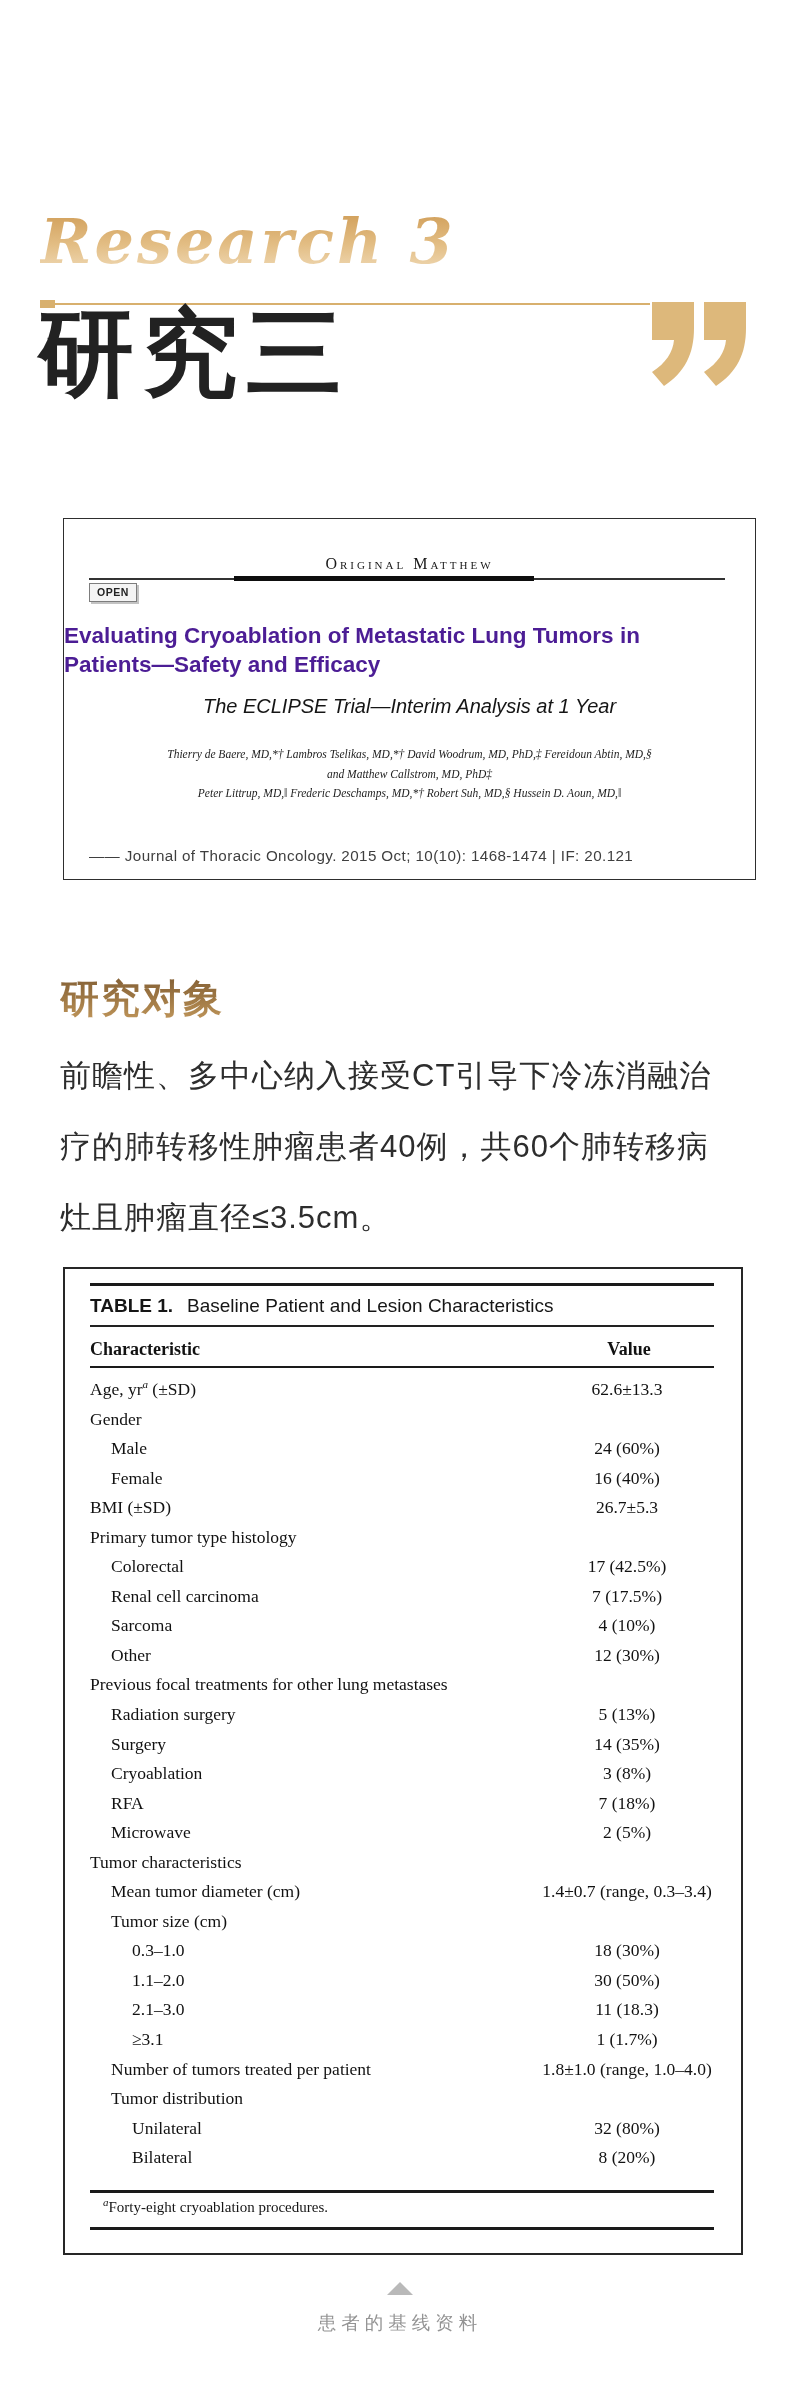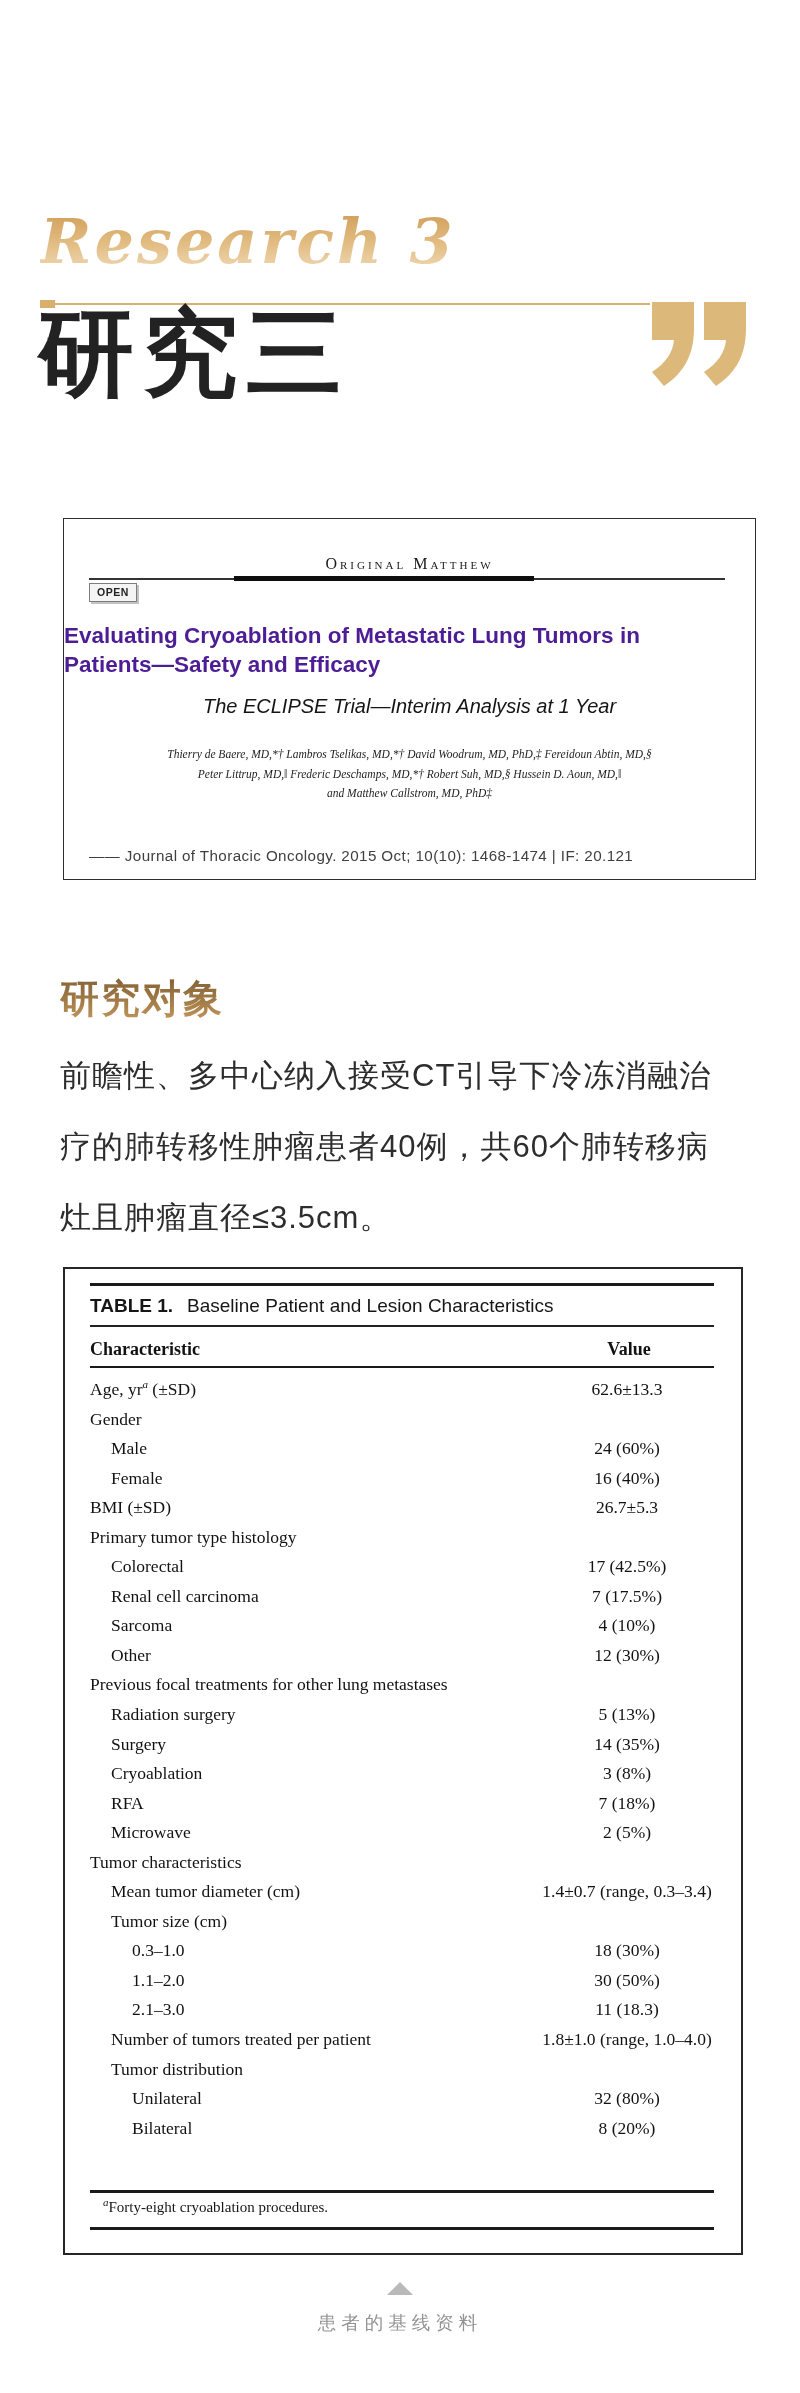--- a/index.html
+++ b/index.html
@@ -102,22 +102,22 @@
     <div class="rule-thin"></div>
     <div class="rule-thick"></div>
     <div class="open-badge">OPEN</div>
     <div class="art-title">
       <div>Evaluating Cryoablation of Metastatic Lung Tumors in</div>
       <div>Patients—Safety and Efficacy</div>
     </div>
     <div class="art-subtitle">The ECLIPSE Trial—Interim Analysis at 1 Year</div>
     <div class="authors">
       <div>Thierry de Baere, MD,*† Lambros Tselikas, MD,*† David Woodrum, MD, PhD,‡ Fereidoun Abtin, MD,§</div>
+      <div>and Matthew Callstrom, MD, PhD‡</div>
       <div>Peter Littrup, MD,‖ Frederic Deschamps, MD,*† Robert Suh, MD,§ Hussein D. Aoun, MD,‖</div>
-      <div>and Matthew Callstrom, MD, PhD‡</div>
     </div>
     <div class="citation">—— Journal of Thoracic Oncology. 2015 Oct; 10(10): 1468-1474  |  IF: 20.121</div>
   </div>
 
   <div class="study-heading">研究对象</div>
   <div class="study-text">
     <div>前瞻性、多中心纳入接受CT引导下冷冻消融治</div>
     <div>疗的肺转移性肿瘤患者40例，共60个肺转移病</div>
     <div>灶且肿瘤直径≤3.5cm。</div>
   </div>
@@ -149,20 +149,21 @@
         <div class="trow indent-1"><span class="tlabel">Surgery</span><span class="tvalue">14 (35%)</span></div>
         <div class="trow indent-1"><span class="tlabel">Cryoablation</span><span class="tvalue">3 (8%)</span></div>
         <div class="trow indent-1"><span class="tlabel">RFA</span><span class="tvalue">7 (18%)</span></div>
         <div class="trow indent-1"><span class="tlabel">Microwave</span><span class="tvalue">2 (5%)</span></div>
         <div class="trow indent-0"><span class="tlabel">Tumor characteristics</span><span class="tvalue"></span></div>
         <div class="trow indent-1"><span class="tlabel">Mean tumor diameter (cm)</span><span class="tvalue">1.4±0.7 (range, 0.3–3.4)</span></div>
         <div class="trow indent-1"><span class="tlabel">Tumor size (cm)</span><span class="tvalue"></span></div>
         <div class="trow indent-2"><span class="tlabel">0.3–1.0</span><span class="tvalue">18 (30%)</span></div>
         <div class="trow indent-2"><span class="tlabel">1.1–2.0</span><span class="tvalue">30 (50%)</span></div>
         <div class="trow indent-2"><span class="tlabel">2.1–3.0</span><span class="tvalue">11 (18.3)</span></div>
+        <div class="trow indent-2"><span class="tlabel">≥3.1</span><span class="tvalue">1 (1.7%)</span></div>
         <div class="trow indent-1"><span class="tlabel">Number of tumors treated per patient</span><span class="tvalue">1.8±1.0 (range, 1.0–4.0)</span></div>
         <div class="trow indent-1"><span class="tlabel">Tumor distribution</span><span class="tvalue"></span></div>
         <div class="trow indent-2"><span class="tlabel">Unilateral</span><span class="tvalue">32 (80%)</span></div>
         <div class="trow indent-2"><span class="tlabel">Bilateral</span><span class="tvalue">8 (20%)</span></div>
       </div>
     <div class="t-rule above-fn"></div>
     <div class="t-footnote">
       <sup>a</sup><span>Forty-eight cryoablation procedures.</span>
     </div>
     <div class="t-rule below-fn"></div>

